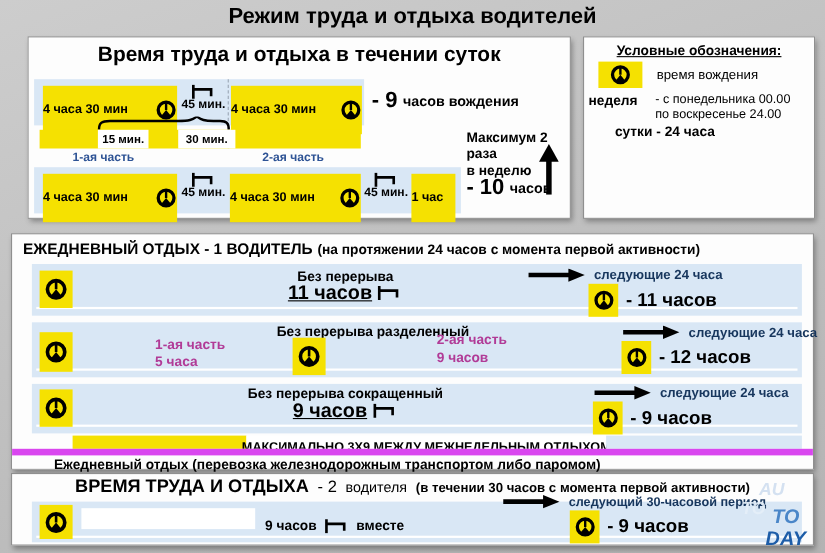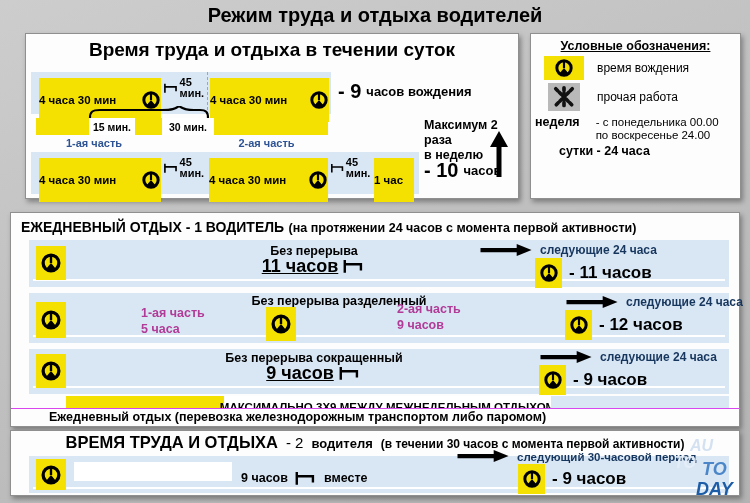--- a/index.html
+++ b/index.html
@@ -17,21 +17,21 @@
 
   
   #daily-panel { left:25px; top:33px; width:494px; height:166px; }
   #daily-title { position:absolute; top:5px; left:0; right:0; text-align:center;
                  font-size:19px; font-weight:bold; }
   .band { position:absolute; background:#d9e7f5; }
   #band1 { left:5px; top:38px; width:300px; height:42px; }
   #band3 { left:5px; top:118px; width:388px; height:42px; }
   .ybox { position:absolute; background:#f5e101; display:flex; align-items:center;
           justify-content:space-between; gap:3px; font-weight:bold; font-size:11.5px; height:44px; }
-  .restgap { position:absolute; display:flex; flex-direction:row; align-items:center;
+  .restgap { position:absolute; display:flex; flex-direction:column; align-items:center;
              justify-content:center; font-size:11px; font-weight:bold; line-height:11px; }
   .dashline { position:absolute; border-left:1px dashed #9aa7b5; }
   .result { position:absolute; display:flex; align-items:center; gap:5px; font-weight:bold; }
   .result .num { font-size:20px; }
   .result .lab { font-size:13px; }
   #strip { position:absolute; left:10px; top:84px; width:292px; height:17px; background:#f5e101; }
   .cutout { position:absolute; top:0; height:17px; background:#fff; display:flex;
             align-items:center; justify-content:center; font-size:10.5px; font-weight:bold; }
   .partlab { position:absolute; font-size:11px; font-weight:bold; color:#2e5395; text-align:center; }
   #brace { position:absolute; left:62px; top:72px; }
@@ -72,30 +72,30 @@
   .next .l1 { display:flex; align-items:center; gap:6px; font-size:12px; font-weight:bold; color:#17365d; white-space:nowrap; }
   .next .l2 { display:flex; align-items:center; gap:7px; margin-top:1px; font-size:17px; font-weight:bold; }
   .next .micon { background:#f5e101; width:27px; height:30px; display:flex; align-items:center; justify-content:center; }
   .magenta { color:#b13b97; font-weight:bold; font-size:12.5px; line-height:16px; position:absolute; z-index:2; }
   #maxrow { position:absolute; left:18px; top:183px; width:700px; height:22px; }
   #maxrow .yseg { position:absolute; left:37px; width:158px; height:22px; background:#f5e101; }
   #maxrow .wseg { position:absolute; left:195px; width:327px; height:22px; background:#fff;
                   display:flex; align-items:center; justify-content:center;
                   font-size:11.5px; font-weight:bold; white-space:nowrap; }
   #maxrow .bseg { position:absolute; left:522px; right:0; height:22px; background:#d9e7f5; }
-  #rest-footer { position:absolute; bottom:0; left:0; right:0; height:18px; border-top:1px solid #d946ef;
+  #rest-footer { position:absolute; bottom:0; left:0; right:0; height:18px; border-top:6px solid #d946ef;
                  padding-left:38px; font-size:12.5px; font-weight:bold; line-height:16px; background:#fdfdfd; }
 
   
   #two-panel { left:10px; top:430px; width:730px; height:66px; }
   #two-header { position:absolute; top:2px; left:0; right:0; display:flex; justify-content:center;
                 align-items:baseline; gap:8px; white-space:nowrap; }
   #two-header .t { font-size:16.5px; font-weight:bold;text-align:center; }
   #two-header .d { font-size:15px; }
-  #two-header .w { font-size:13px; font-weight:bold; }
+  #two-header .w { font-size:13px; font-weight:normal; }
   #two-header .n { font-size:12px; font-weight:bold; }
   #two-bar { position:absolute; left:18px; top:25px; width:700px; height:37px; background:#d9e7f5; }
   #two-bar::after { content:''; position:absolute; left:4px; right:4px; bottom:4px; height:2px; background:#fff; }
   #two-white { position:absolute; left:45px; top:6px; width:158px; height:19px; background:#fff; }
   #two-mid { position:absolute; left:212px; top:15px; display:flex; align-items:center; gap:6px;
              font-size:12.5px; font-weight:bold; }
   #two-next { left:427px; top:-6px; }
   #two-next .l1 { font-size:11.5px; }
   #two-next .l2 { margin-left:62px; }
 
@@ -232,34 +232,20 @@
           <svg class="wheel-20" viewBox="0 0 24 24">
               <use href="#sym-wheel"></use>
             </svg>
         </div>
       </div>
       <div class="leg-label">время вождения</div>
     </div>
 
 
 
-    <div class="leg-item">
-      <div class="leg-icon-cell">
-        <div class="icon-chip chip-gray" style="height:28px">
-          <svg width="22" height="22" viewBox="0 0 24 24">
-            <g stroke="#111" stroke-width="4" stroke-dasharray="3 2.4" stroke-linecap="round">
-              <line x1="3" y1="3" x2="21" y2="21"></line>
-              <line x1="21" y1="3" x2="3" y2="21"></line>
-              <line x1="12" y1="2" x2="12" y2="22"></line>
-            </g>
-          </svg>
-        </div>
-      </div>
-      <div class="leg-label">прочая работа</div>
-    </div>
 
     <div id="legend-week">
       <span class="term">неделя</span>
       <span>
         <span>- с понедельника 00.00</span><br>
         <span>по воскресенье 24.00</span>
       </span>
     </div>
     <div id="legend-day">сутки - 24 часа</div>
   </div>

